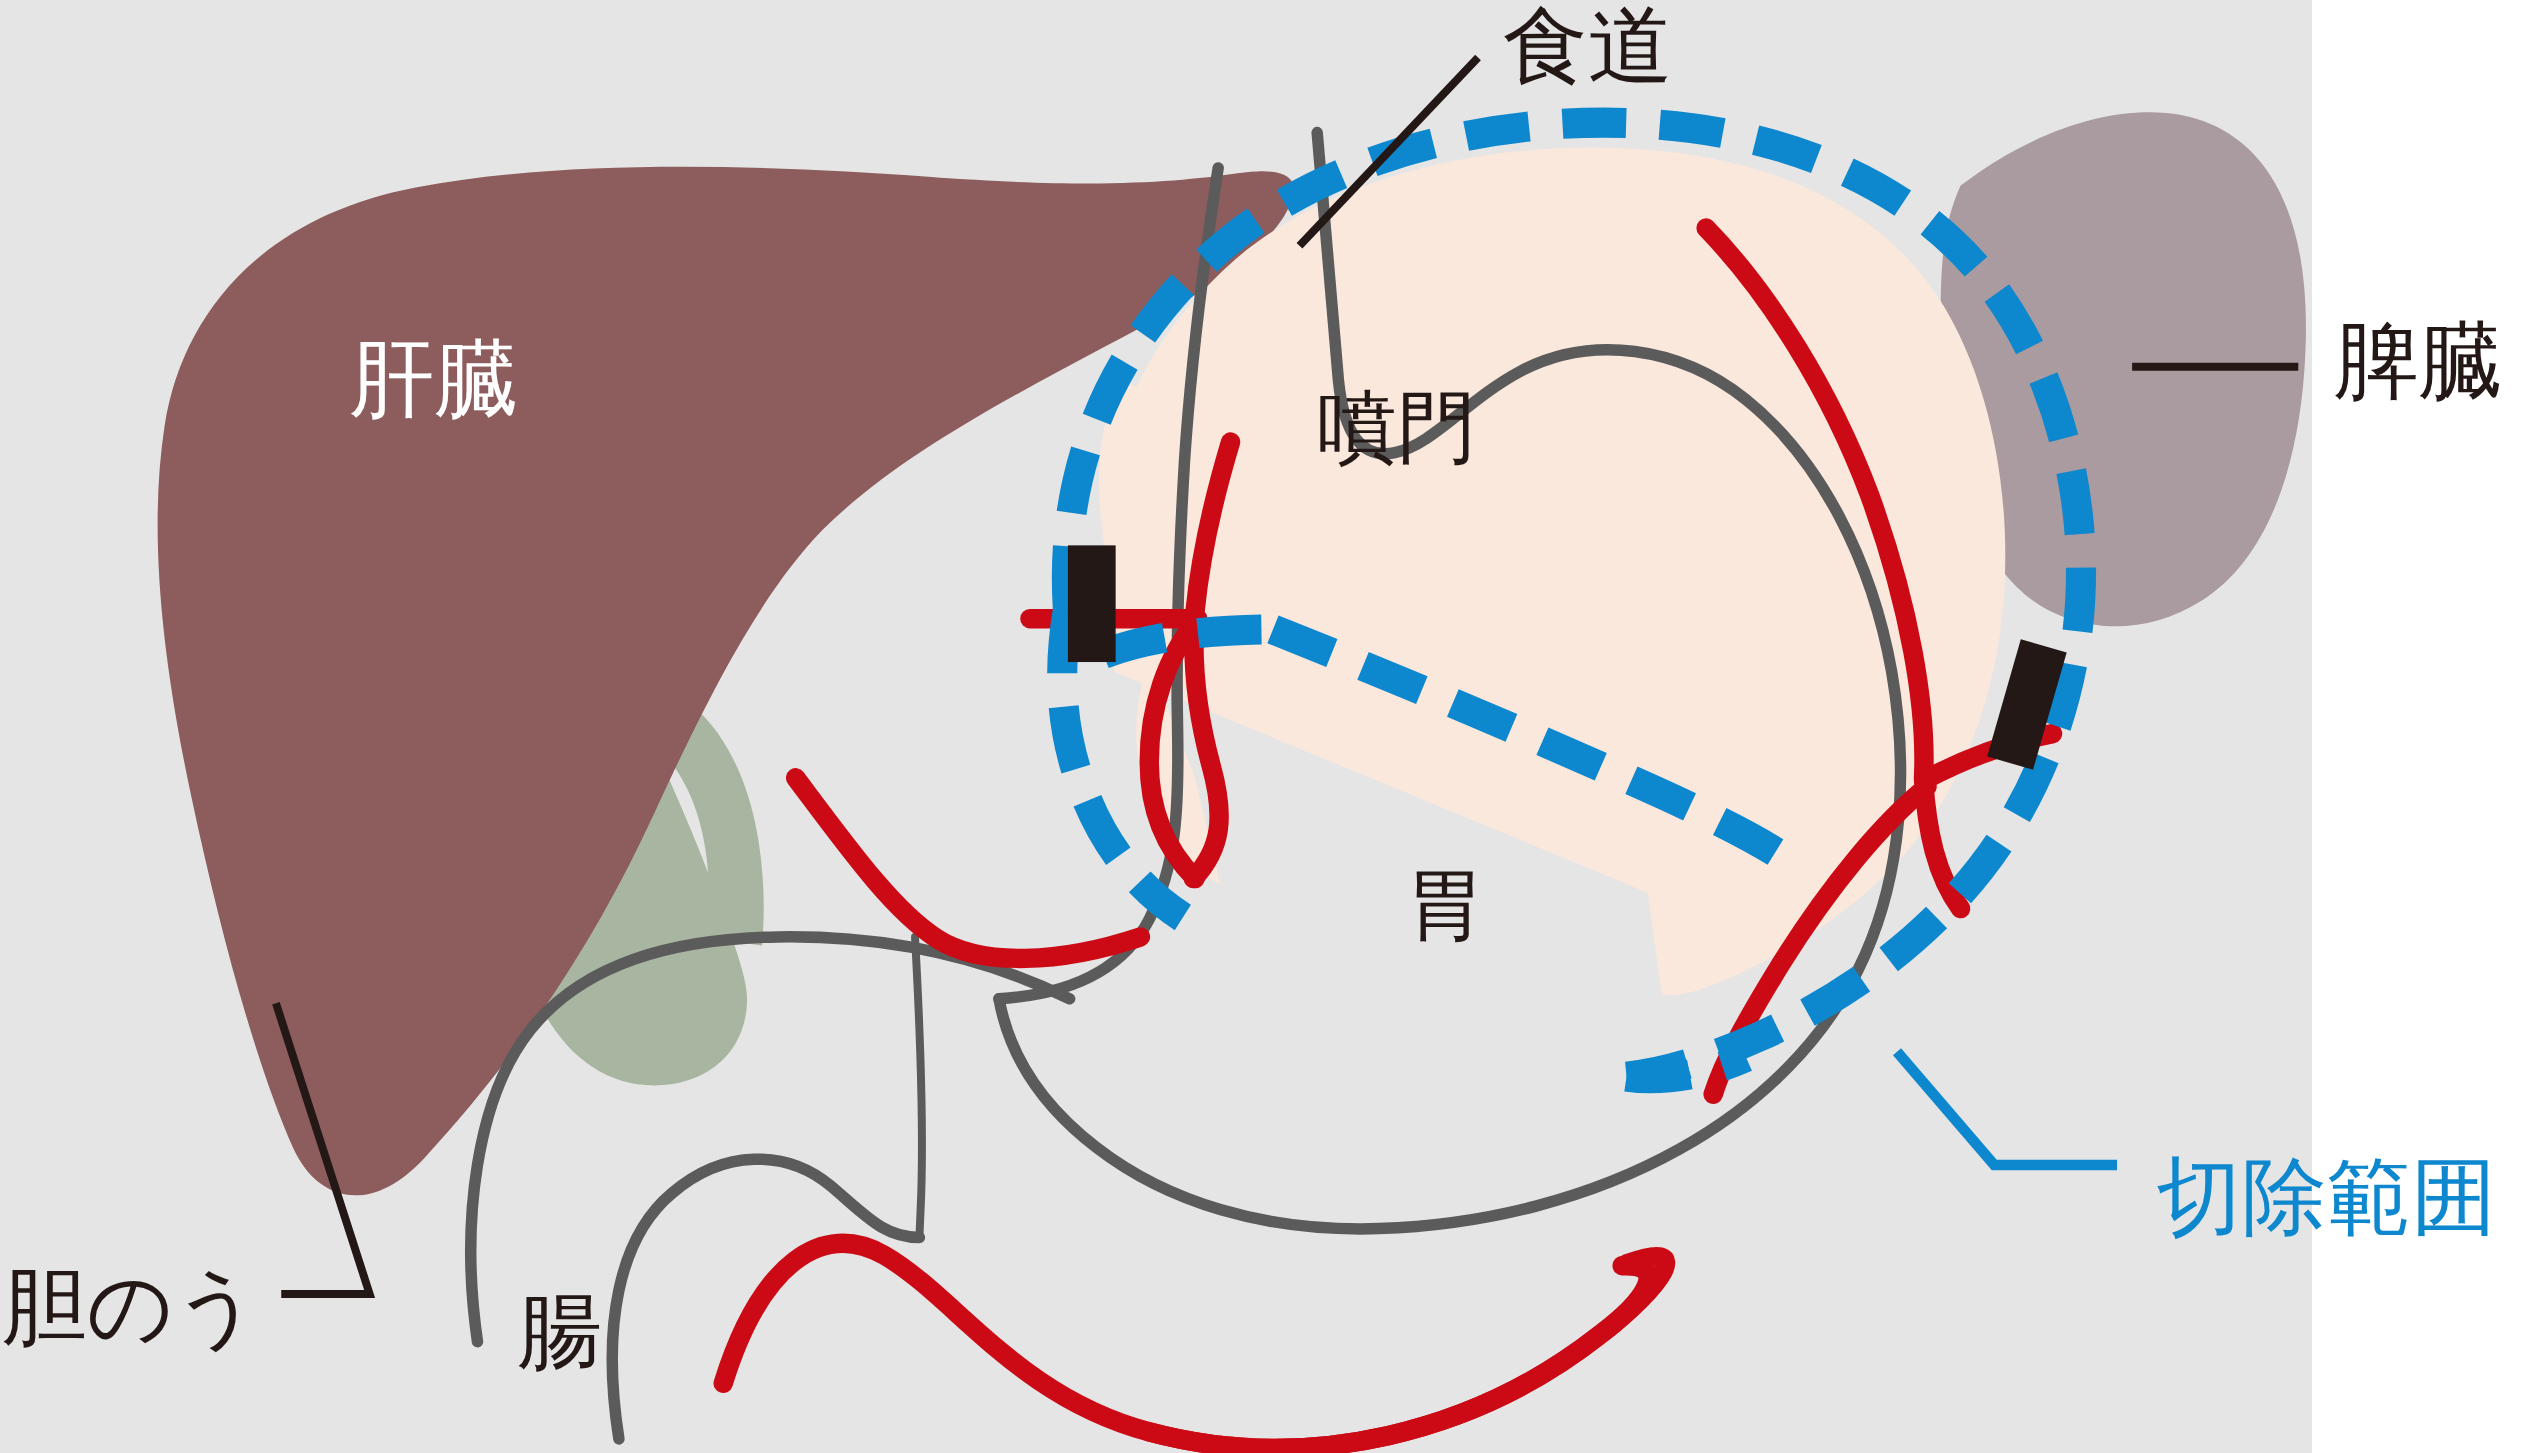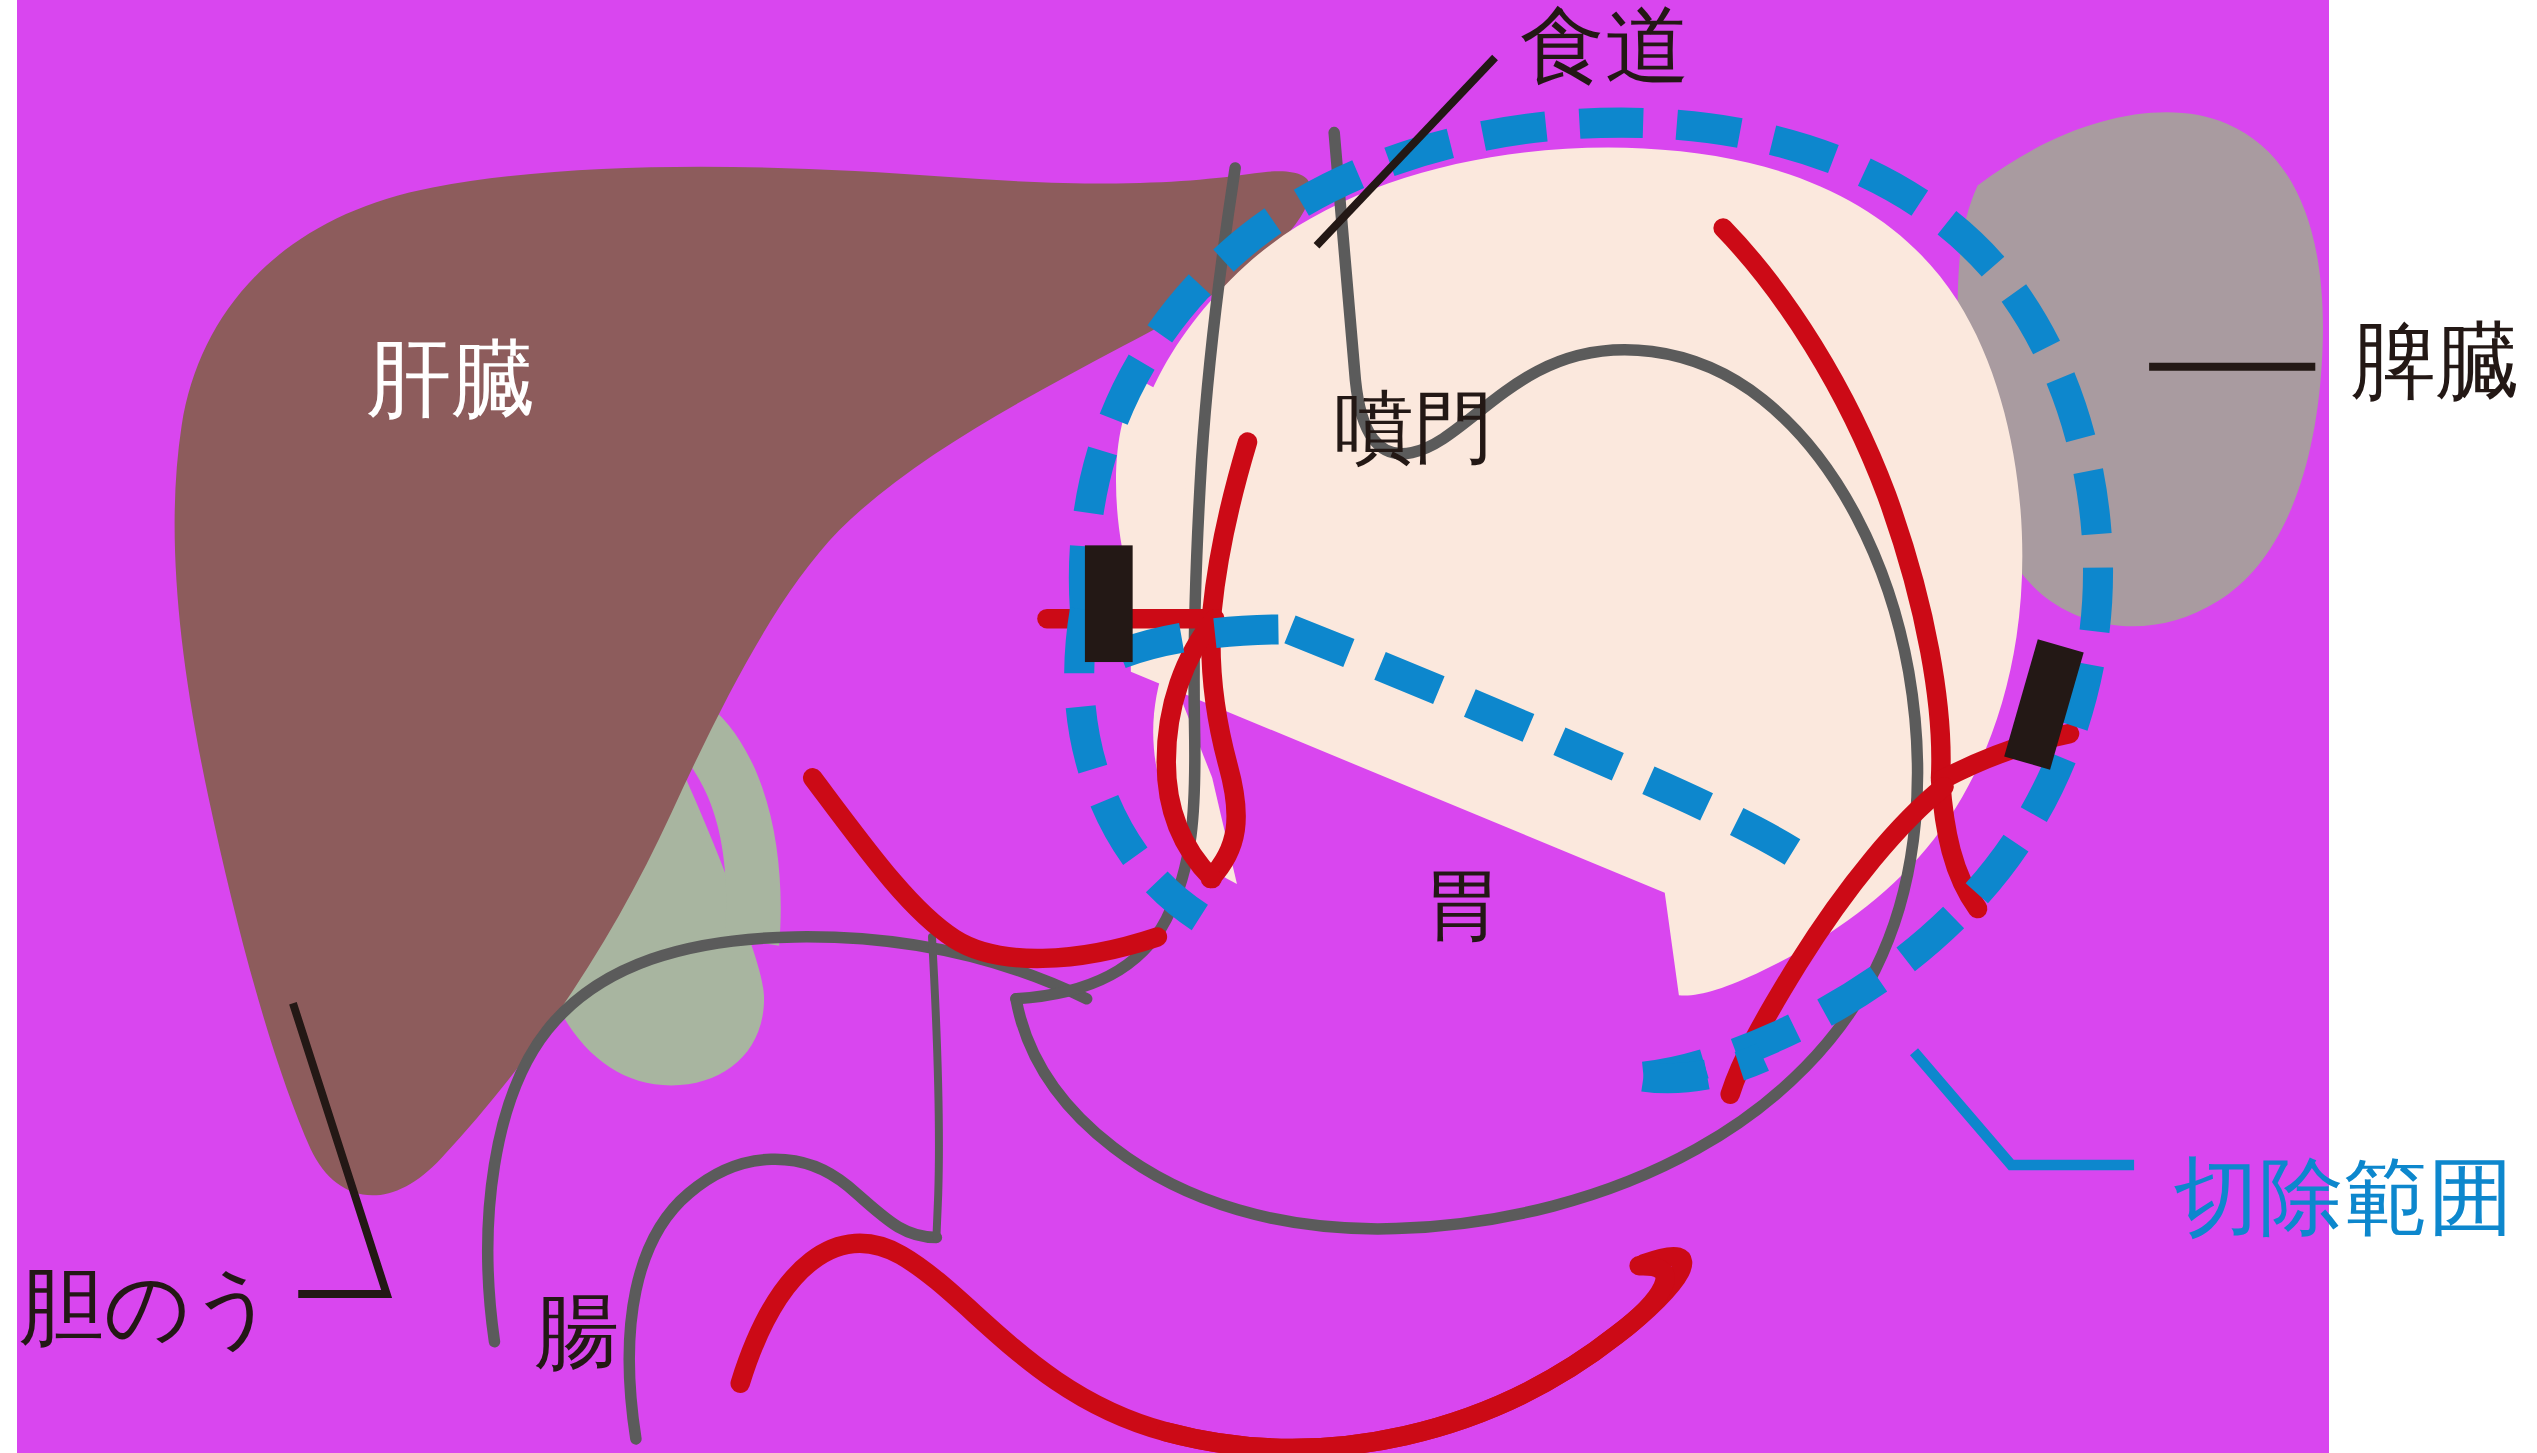--- a/index.html
+++ b/index.html
@@ -10,22 +10,21 @@
   body {
     width: 2538px;
     height: 1454px;
     overflow: hidden;
     font-family: "DejaVu Sans", "Liberation Sans", sans-serif;
   }
   #diagram-root {
     position: relative;
     width: 2312px;
     height: 1454px;
-    background: #d946ef;
-    margin-left: 17px;
+    background: #e5e5e5;
   }
   svg.figure {
     position: absolute;
     left: 0;
     top: 0;
     width: 2538px;
     height: 1454px;
     display: block;
   }
   text.cjk {

